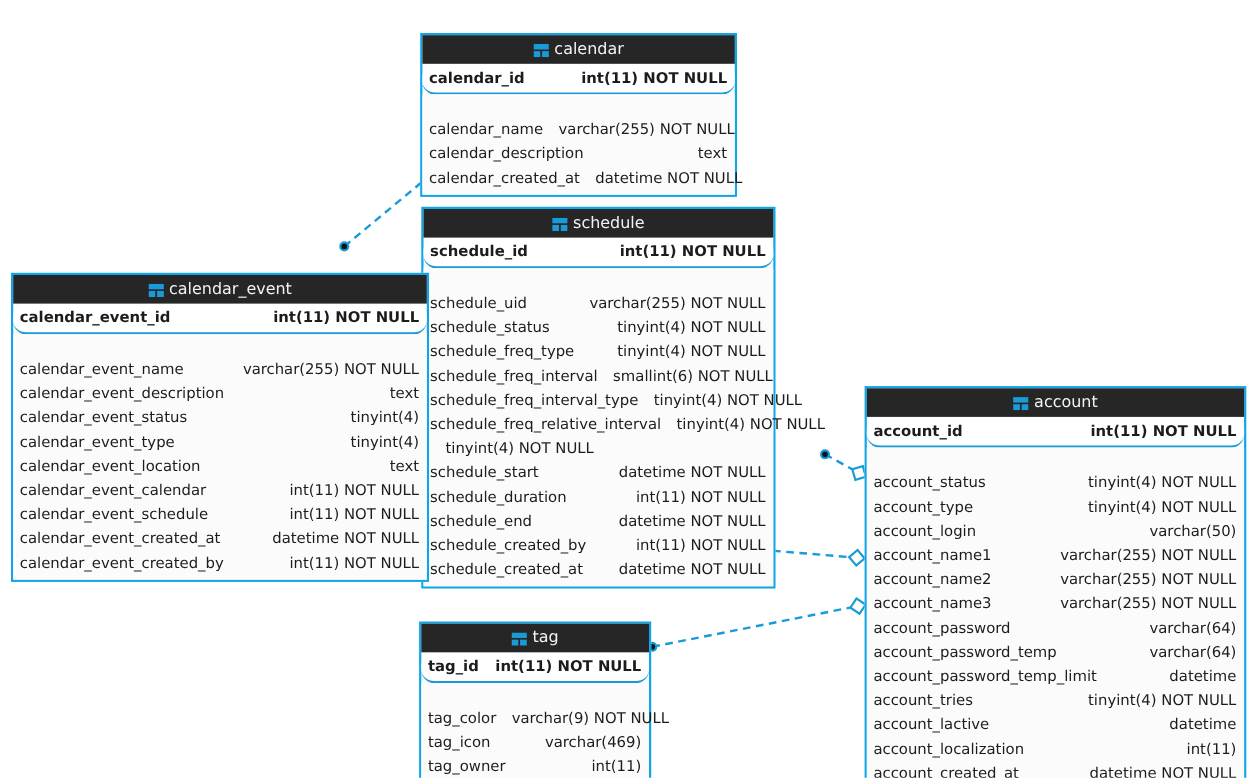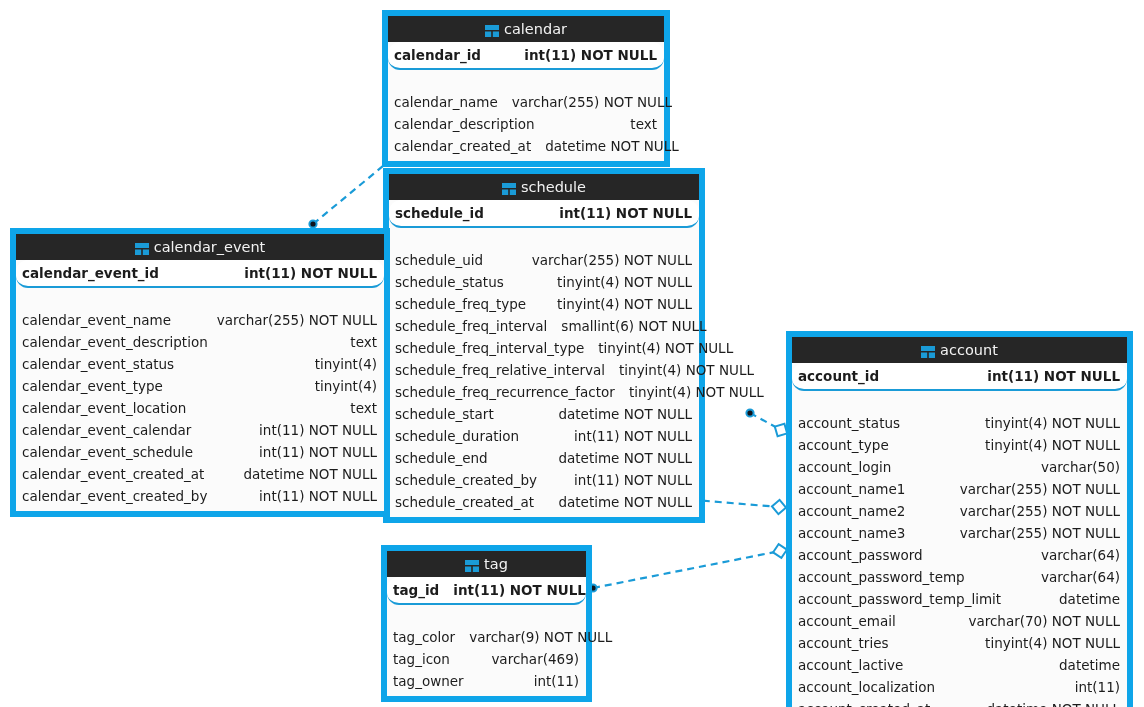--- a/index.html
+++ b/index.html
@@ -24,23 +24,24 @@
     position: absolute;
     left: 0; top: 0;
     width: 1144px;
     height: 707px;
     pointer-events: none;
   }
 
   .er-table {
     position: absolute;
     box-sizing: border-box;
-    border: 6px solid #0ea5e9;
+    border: 2px solid #0ea5e9;
     background: #fbfbfb;
     box-shadow: 0 0 0 0 rgba(0,0,0,0);
+    margin-top: 20px;
   }
   .er-header {
     background: #262626;
     color: #f2f2f2;
     height: 26px;
     line-height: 26px;
     text-align: center;
     font-size: 14.5px;
     white-space: nowrap;
     position: relative;
@@ -195,21 +196,20 @@
         </div>
       <div class="er-row">
           <span class="col-name">schedule_freq_interval_type</span>
           <span class="col-type">tinyint(4) NOT NULL</span>
         </div>
       <div class="er-row">
           <span class="col-name">schedule_freq_relative_interval</span>
           <span class="col-type">tinyint(4) NOT NULL</span>
         </div>
       <div class="er-row">
-          <span class="col-name">schedule_freq_recurrence_factor</span>
           <span class="col-type">tinyint(4) NOT NULL</span>
         </div>
       <div class="er-row">
           <span class="col-name">schedule_start</span>
           <span class="col-type">datetime NOT NULL</span>
         </div>
       <div class="er-row">
           <span class="col-name">schedule_duration</span>
           <span class="col-type">int(11) NOT NULL</span>
         </div>
@@ -331,24 +331,20 @@
         </div>
       <div class="er-row">
           <span class="col-name">account_password_temp</span>
           <span class="col-type">varchar(64)</span>
         </div>
       <div class="er-row">
           <span class="col-name">account_password_temp_limit</span>
           <span class="col-type">datetime</span>
         </div>
       <div class="er-row">
-          <span class="col-name">account_email</span>
-          <span class="col-type">varchar(70) NOT NULL</span>
-        </div>
-      <div class="er-row">
           <span class="col-name">account_tries</span>
           <span class="col-type">tinyint(4) NOT NULL</span>
         </div>
       <div class="er-row">
           <span class="col-name">account_lactive</span>
           <span class="col-type">datetime</span>
         </div>
       <div class="er-row">
           <span class="col-name">account_localization</span>
           <span class="col-type">int(11)</span>

